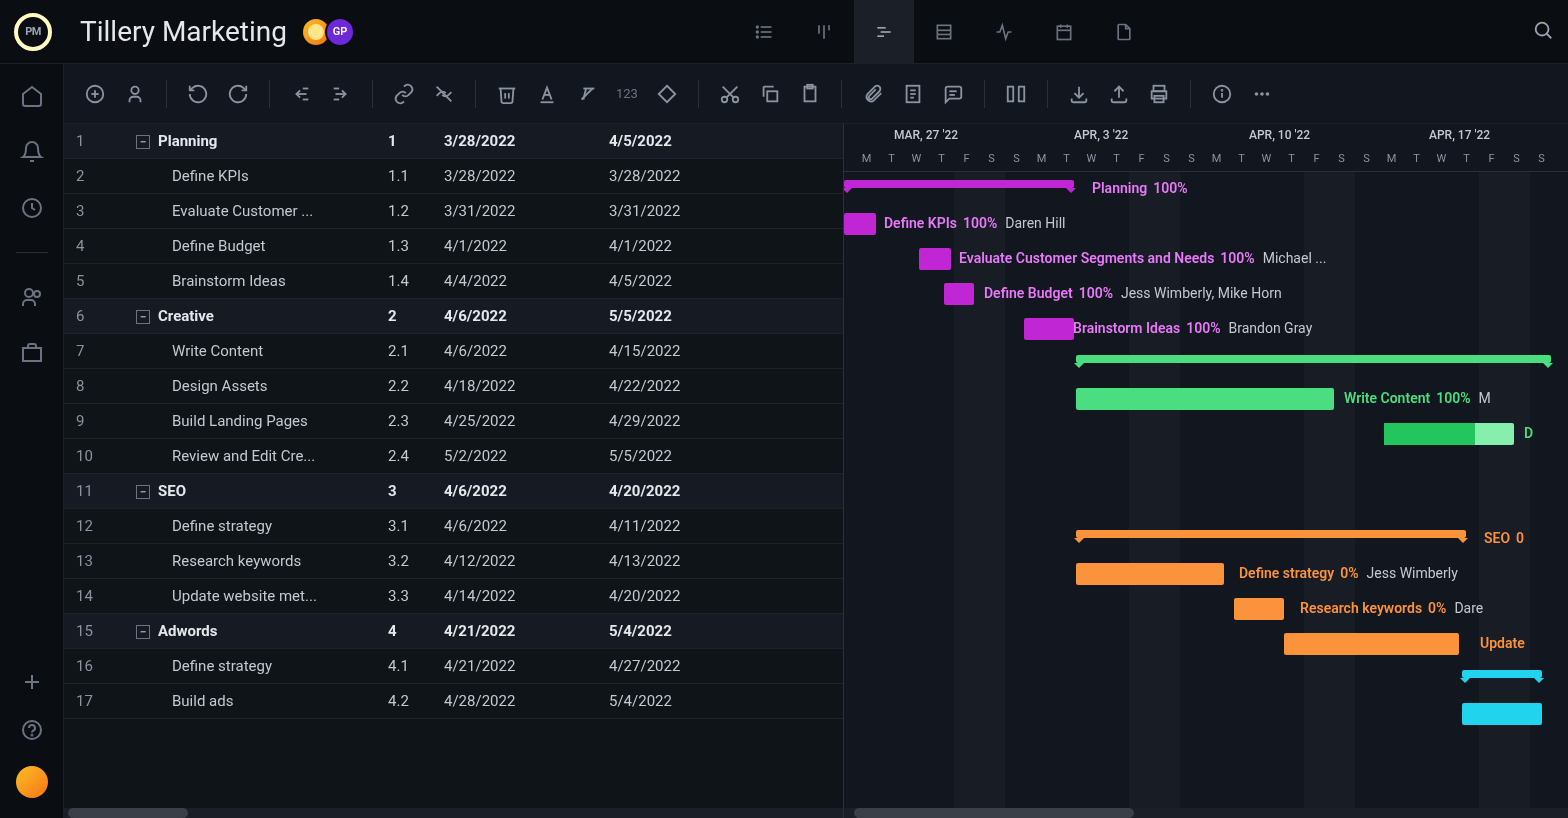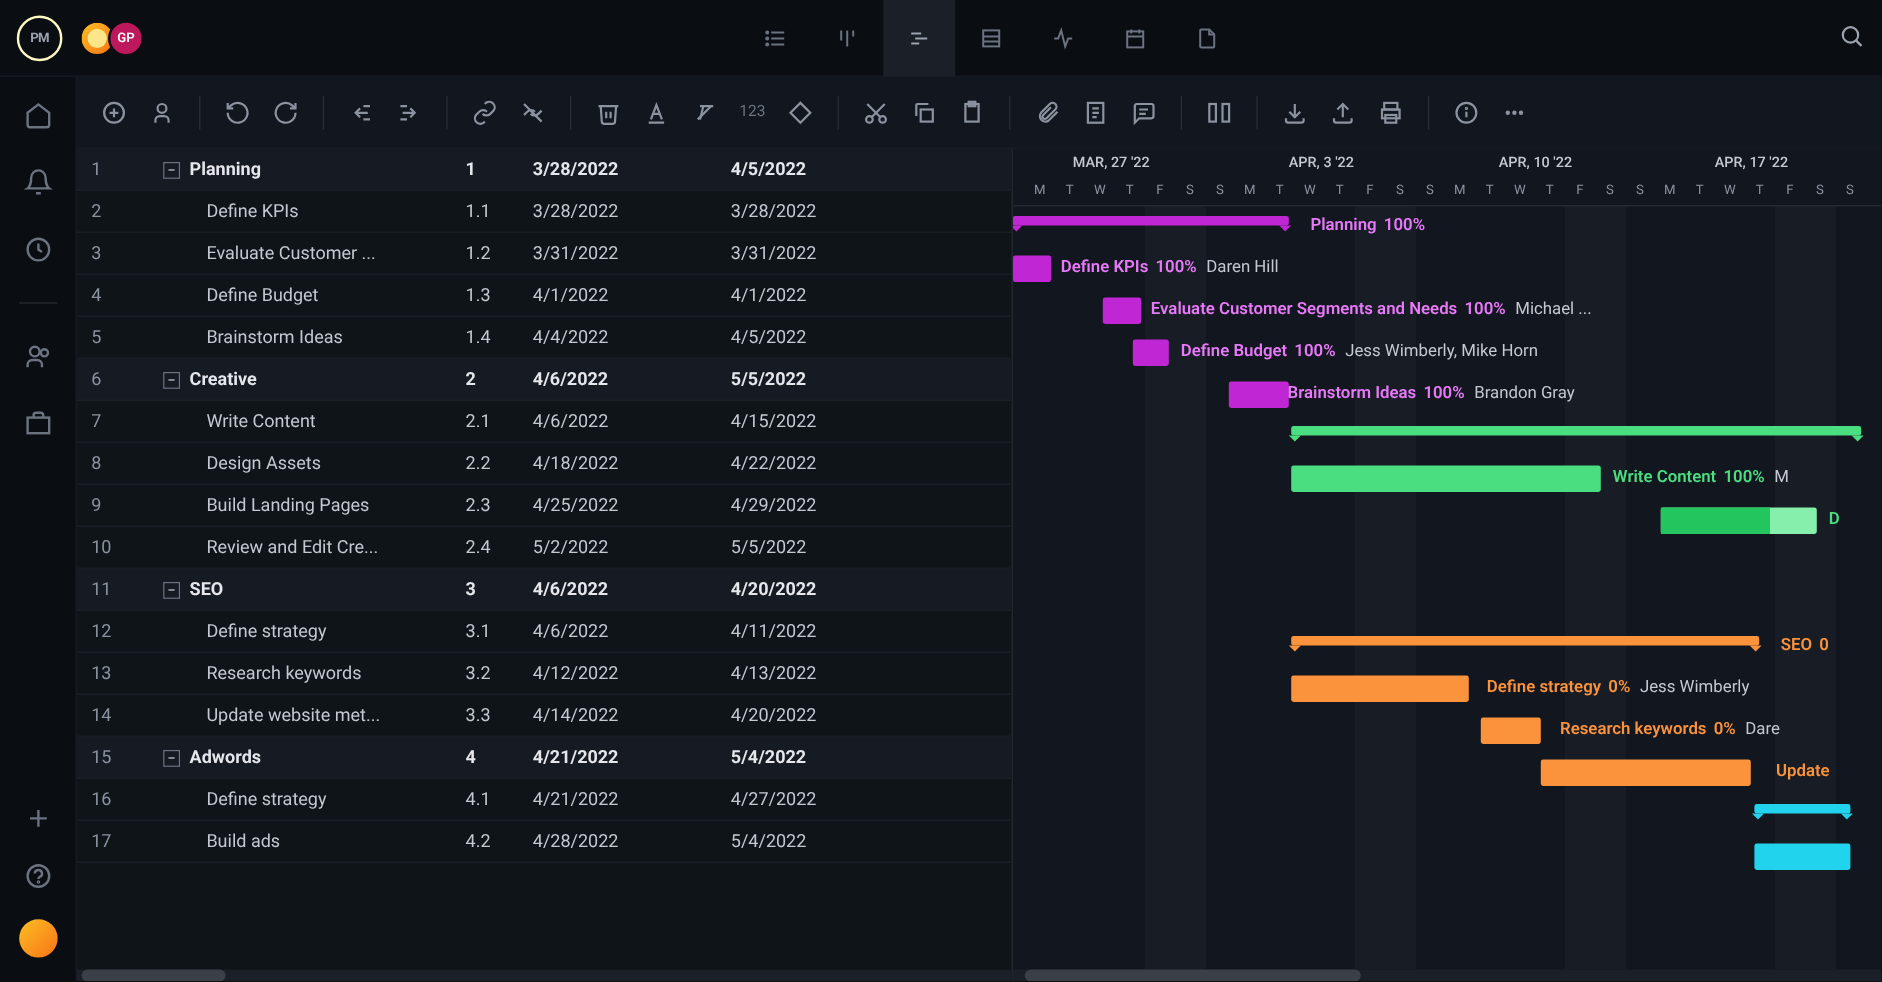--- a/index.html
+++ b/index.html
@@ -1,25 +1,25 @@
 <!DOCTYPE html>
 <html><head>
 <meta charset="utf-8">
 <style>
 *{margin:0;padding:0;box-sizing:border-box;}
 body{background:#0f1419;color:#c5c8d0;font-family:-apple-system,BlinkMacSystemFont,"Segoe UI",Roboto,sans-serif;font-size:15px;overflow:hidden;width:1568px;height:818px;}
 .app{display:flex;flex-direction:column;height:100%;}
 .topbar{height:64px;background:#0a0d12;border-bottom:1px solid #1a1f28;display:flex;align-items:center;padding:0 14px;}
-.logo{width:38px;height:38px;border:2px solid #fef9c3;border-radius:50%;display:flex;align-items:center;justify-content:center;font-size:11px;font-weight:700;color:#9ca3af;letter-spacing:-0.5px;}
+.logo{width:38px;height:38px;border:4px solid #fef9c3;border-radius:50%;display:flex;align-items:center;justify-content:center;font-size:11px;font-weight:700;color:#9ca3af;letter-spacing:-0.5px;}
 .project-title{font-size:28px;font-weight:400;color:#e5e7eb;margin-left:28px;}
 .avatars{display:flex;margin-left:20px;}
 .avatar{width:30px;height:30px;border-radius:50%;margin-left:-6px;border:2px solid #0a0d12;}
 .av1{background:linear-gradient(135deg,#fbbf24,#f97316);display:flex;align-items:center;justify-content:center;}
 .av1::after{content:"";width:16px;height:16px;background:#fde68a;border-radius:50%;}
-.av2{background:#be185d;display:flex;align-items:center;justify-content:center;font-size:11px;font-weight:600;color:#fff;}
+.av2{background:#6d28d9;display:flex;align-items:center;justify-content:center;font-size:11px;font-weight:600;color:#fff;}
 .view-tabs{display:flex;margin-left:auto;margin-right:auto;gap:0;}
 .vtab{width:60px;height:64px;display:flex;align-items:center;justify-content:center;color:#6b7280;cursor:pointer;}
 .vtab.active{background:#1a1f28;color:#9ca3af;}
 .vtab svg{width:20px;height:20px;}
 .search-icon{color:#9ca3af;cursor:pointer;}
 .main{display:flex;flex:1;overflow:hidden;}
 .sidebar{width:64px;background:#0a0d12;border-right:1px solid #1a1f28;display:flex;flex-direction:column;align-items:center;padding-top:20px;gap:32px;}
 .sidebar-icon{width:24px;height:24px;color:#6b7280;cursor:pointer;}
 .sidebar-divider{width:32px;height:1px;background:#2a2f38;}
 .sidebar-bottom{margin-top:auto;margin-bottom:20px;display:flex;flex-direction:column;align-items:center;gap:24px;}
@@ -82,20 +82,21 @@
 .l-orange{color:#fb923c;}
 .scrollbar{height:10px;background:#1a1f28;position:relative;}
 .scroll-thumb{position:absolute;height:100%;background:#3a3f48;border-radius:5px;}
 </style>
 </head>
 <body>
 
 <div class="app">
   <div class="topbar">
     <div class="logo">PM</div>
+    <div class="project-title">Tillery Marketing</div>
     <div class="avatars">
       <div class="avatar av1"></div>
       <div class="avatar av2">GP</div>
     </div>
     <div class="view-tabs">
       <div class="vtab">
           <svg viewBox="0 0 24 24" fill="none" stroke="currentColor" stroke-width="2">
             <line x1="8" y1="6" x2="21" y2="6"></line>
             <line x1="8" y1="12" x2="21" y2="12"></line>
             <line x1="8" y1="18" x2="21" y2="18"></line>

